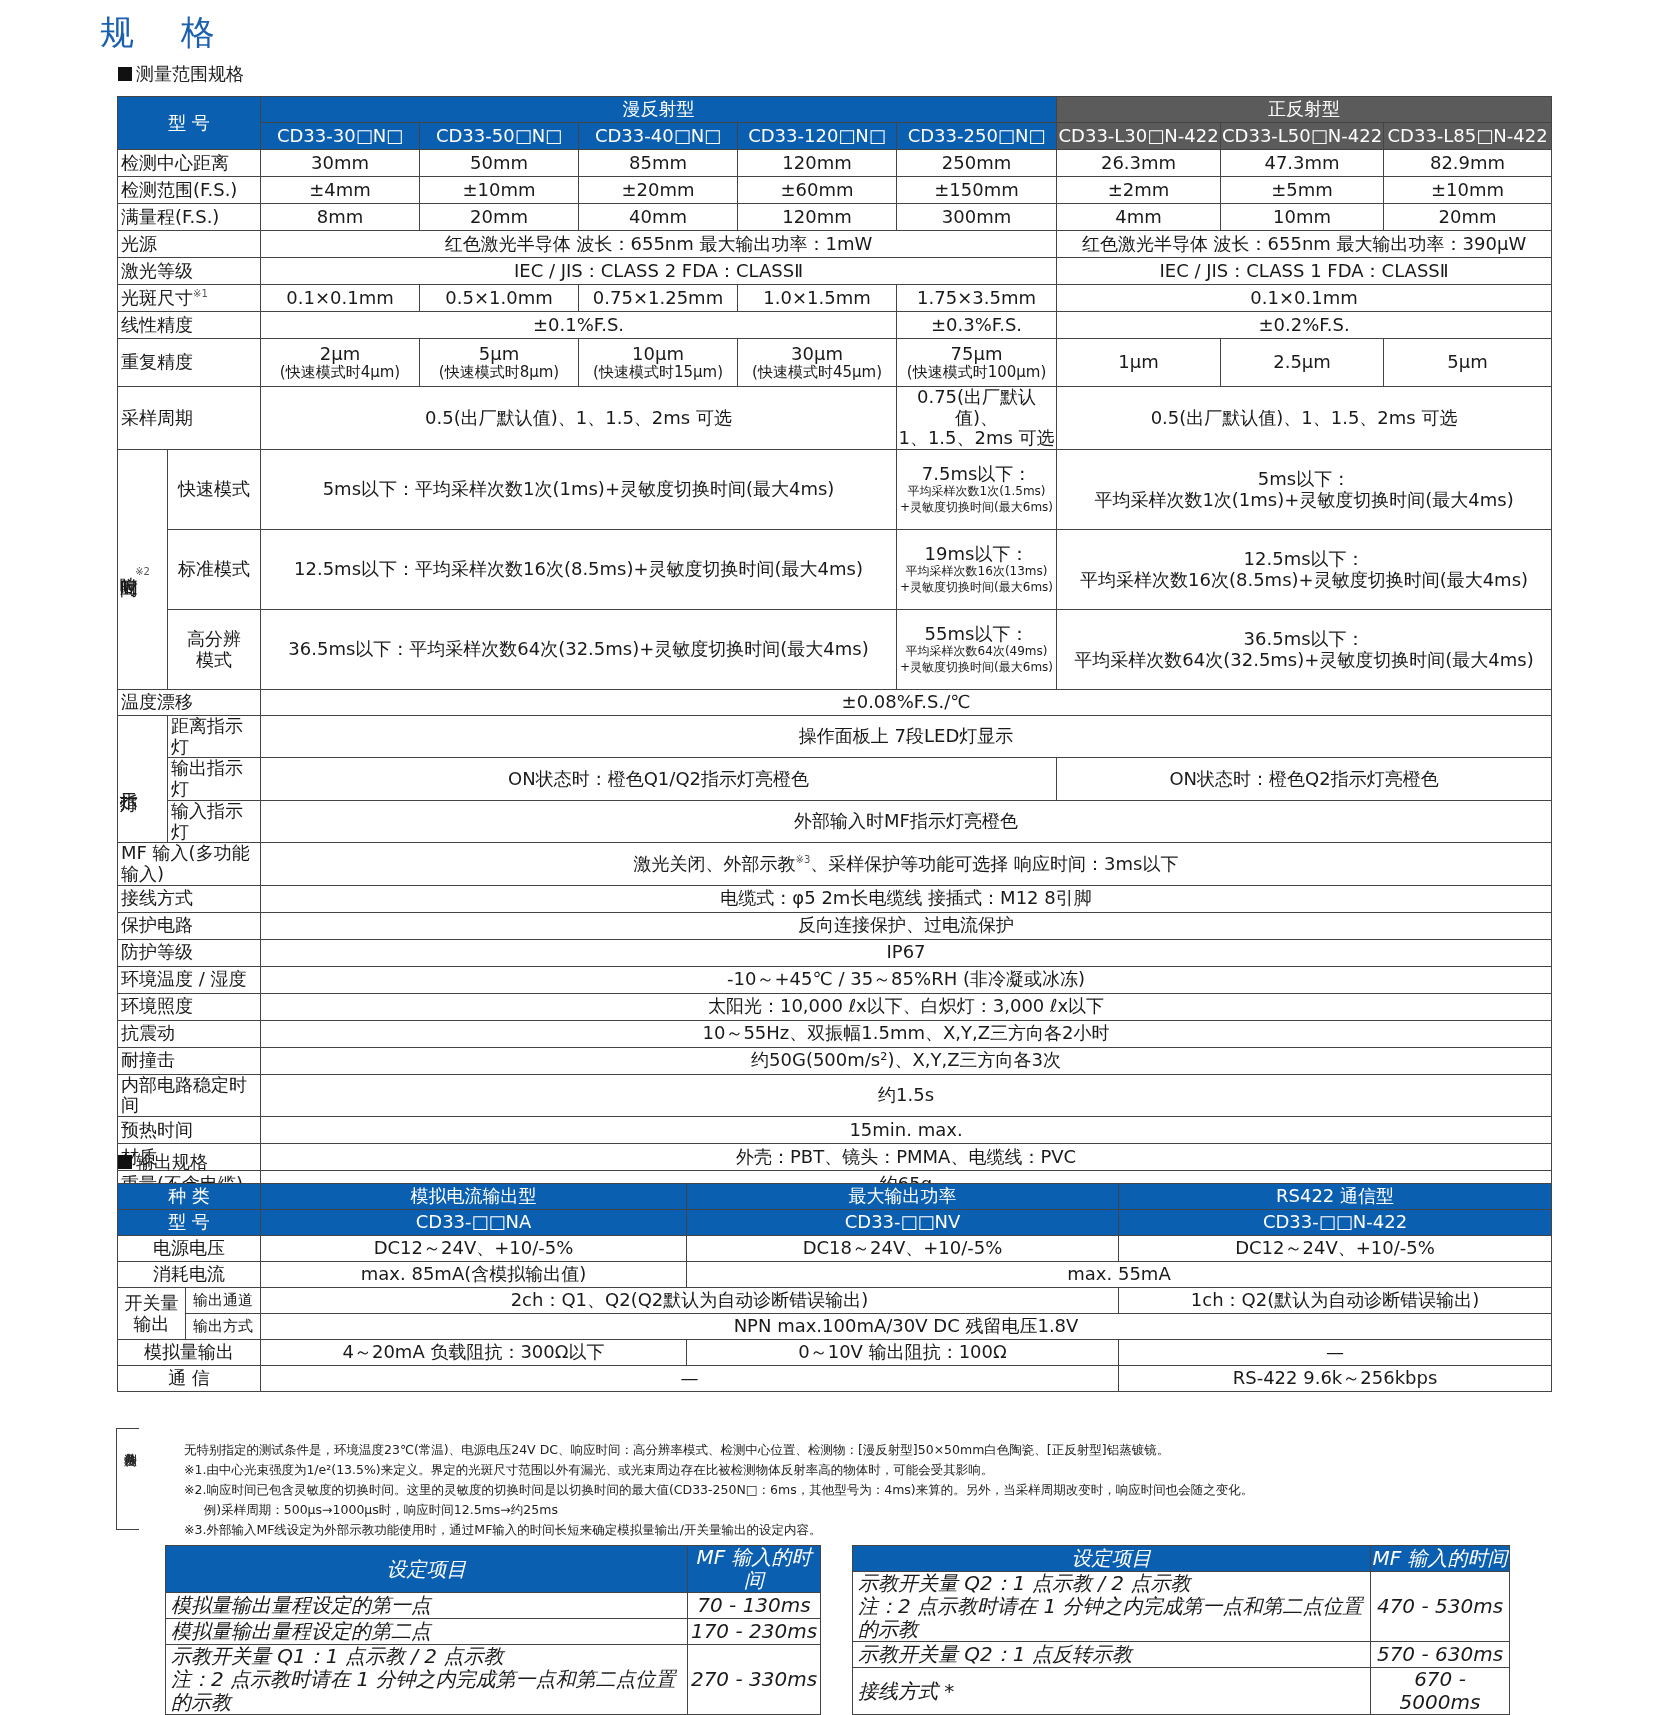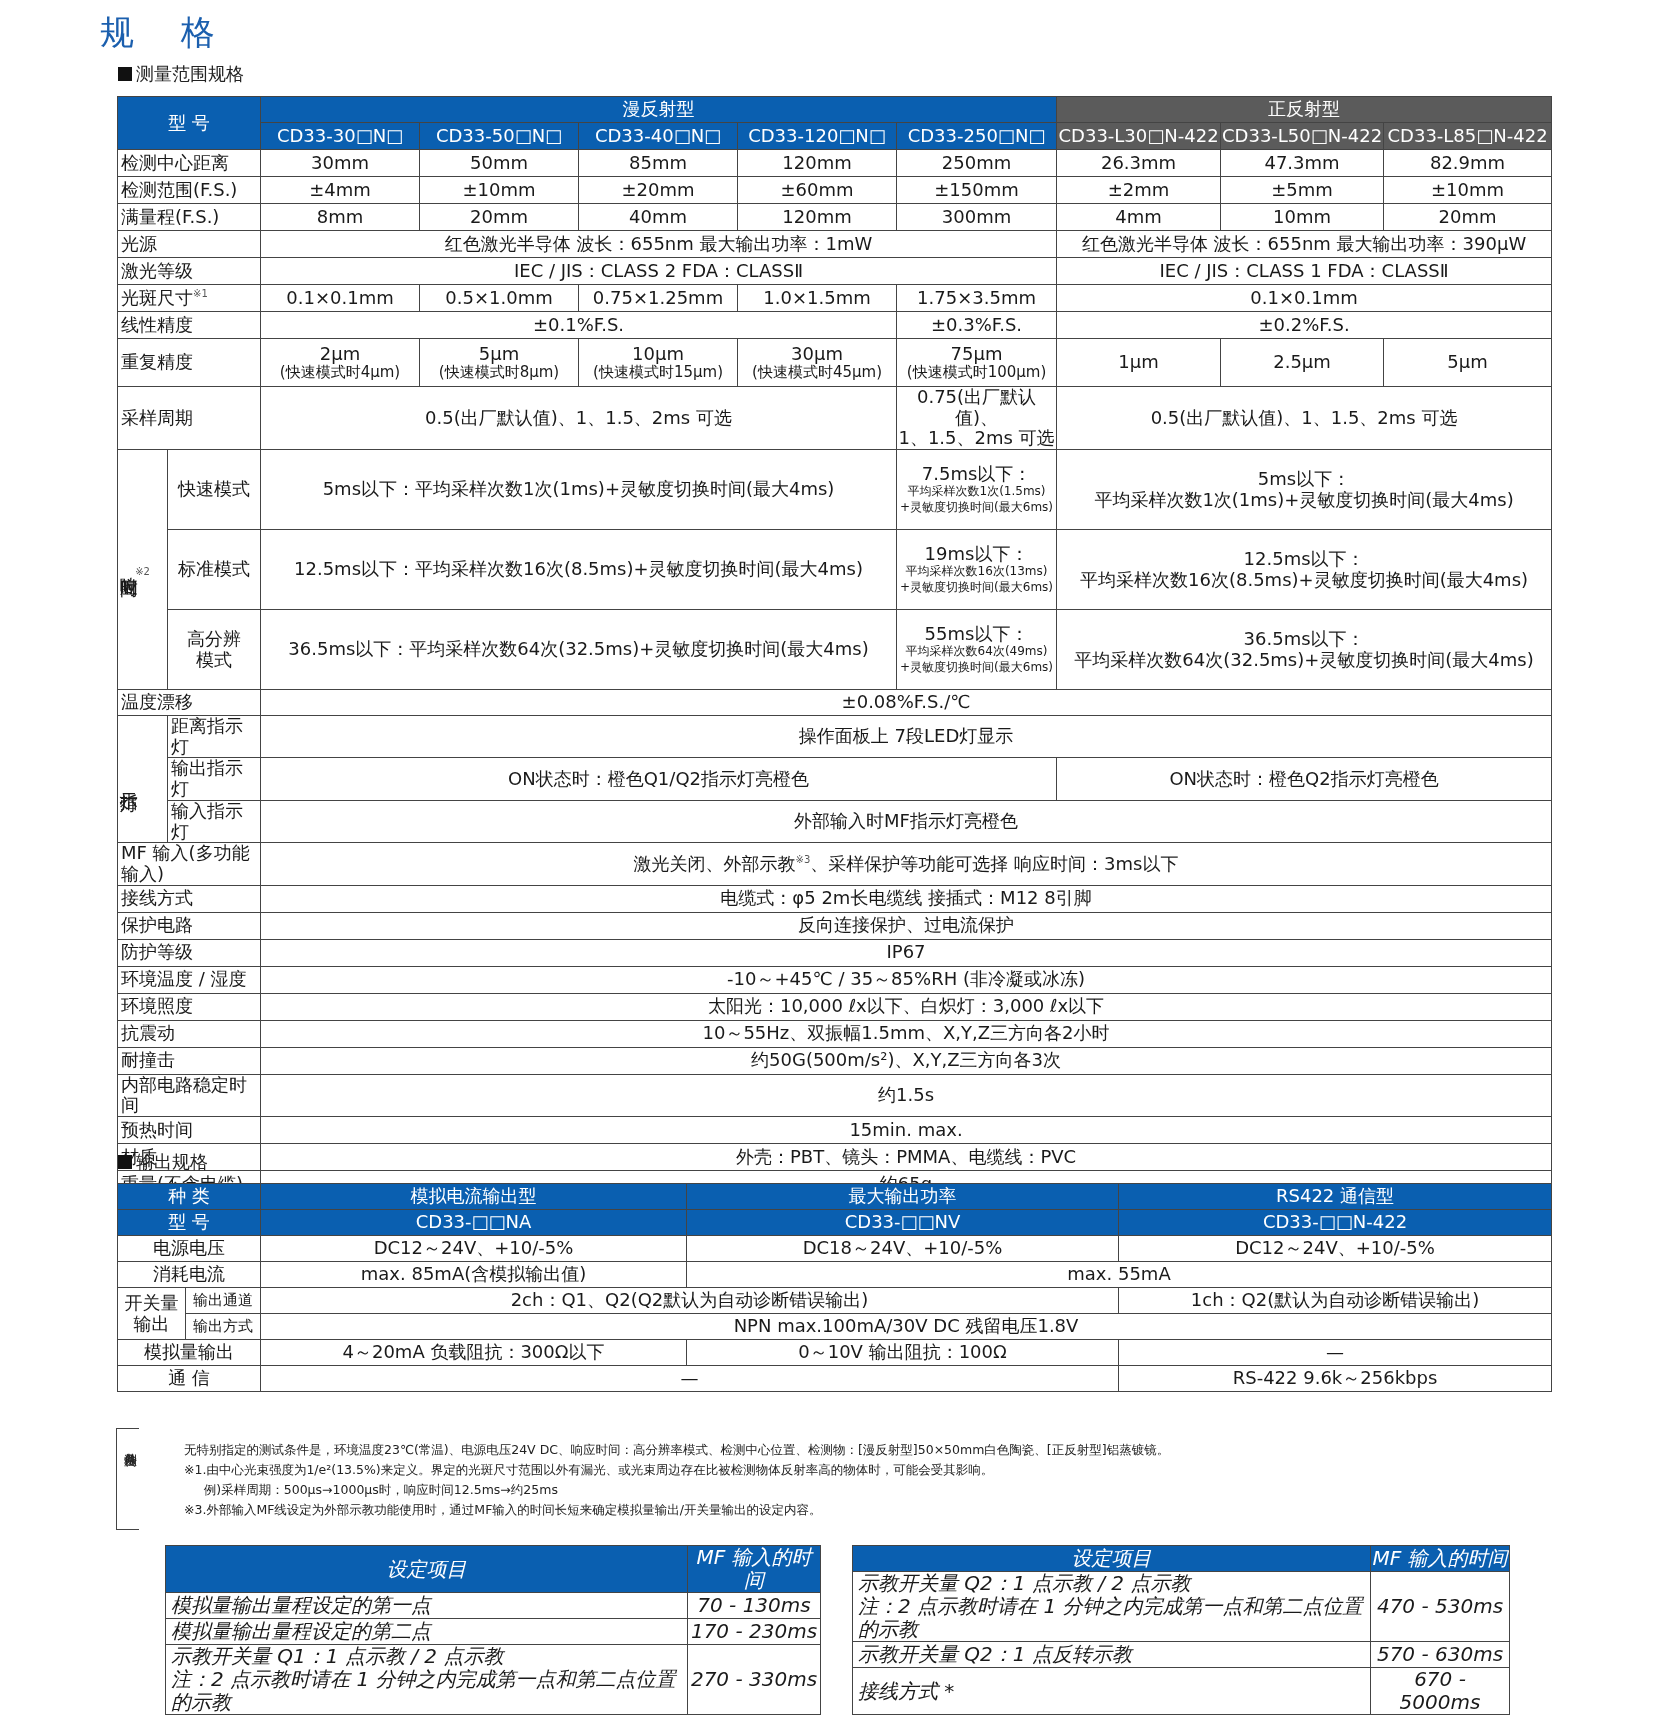--- a/index.html
+++ b/index.html
@@ -333,20 +333,21 @@
 </tbody>
   </table>
 
 <div class="notes">
   <div class="tag">
       <span>检测条件</span>
     </div>
   <div class="lines">
     <div>无特别指定的测试条件是，环境温度23℃(常温)、电源电压24V DC、响应时间：高分辨率模式、检测中心位置、检测物：[漫反射型]50×50mm白色陶瓷、[正反射型]铝蒸镀镜。</div>
     <div>※1.由中心光束强度为1/e²(13.5%)来定义。界定的光斑尺寸范围以外有漏光、或光束周边存在比被检测物体反射率高的物体时，可能会受其影响。</div>
+    <div>※2.响应时间已包含灵敏度的切换时间。这里的灵敏度的切换时间是以切换时间的最大值(CD33-250N□：6ms，其他型号为：4ms)来算的。另外，当采样周期改变时，响应时间也会随之变化。</div>
     <div style="white-space:pre">     例)采样周期：500μs→1000μs时，响应时间12.5ms→约25ms</div>
     <div>※3.外部输入MF线设定为外部示教功能使用时，通过MF输入的时间长短来确定模拟量输出/开关量输出的设定内容。</div>
   </div>
 </div>
 
 <table class="mf" style="left:165px;top:1545px;width:655px">
   <colgroup>
       <col style="width:522px">
       <col style="width:133px">
     </colgroup>

